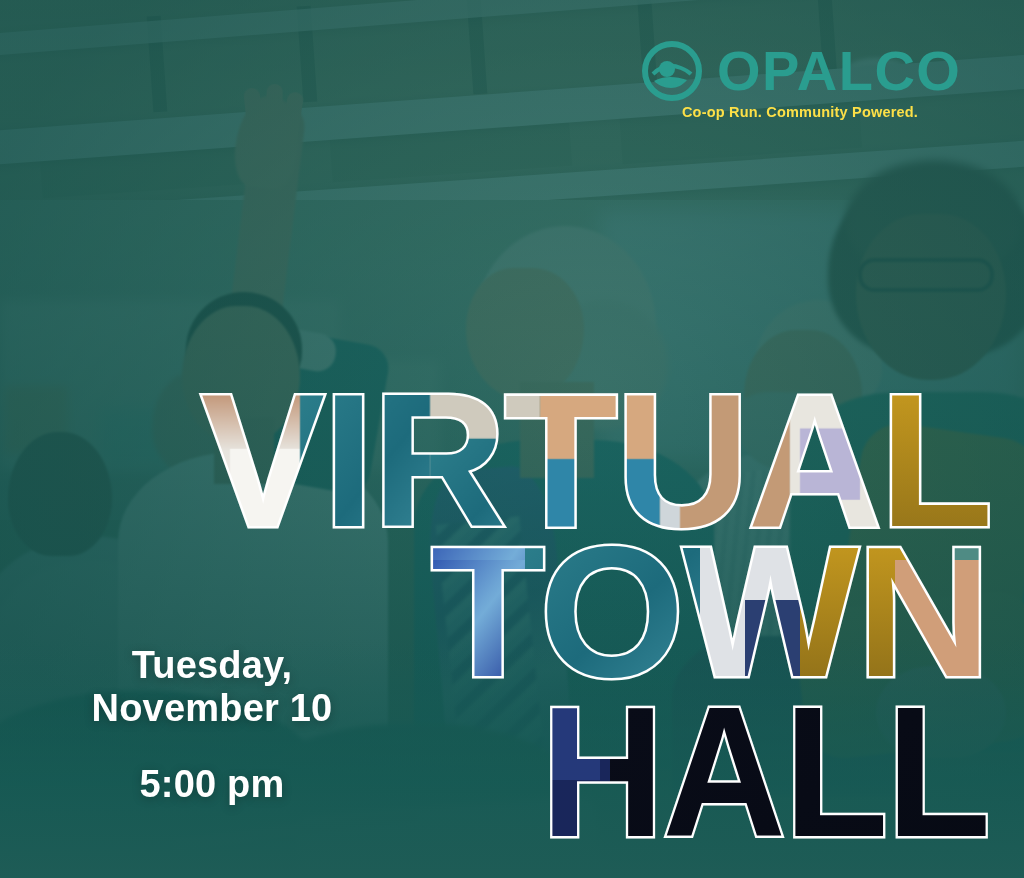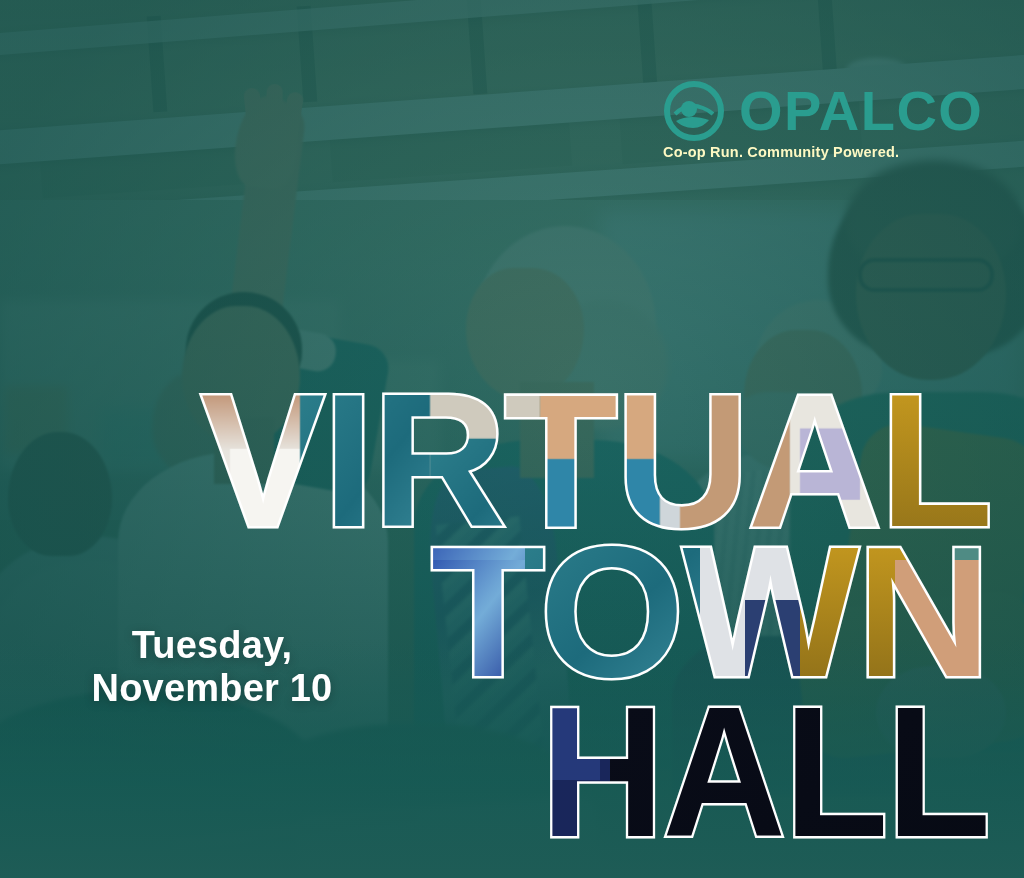--- a/index.html
+++ b/index.html
@@ -164,38 +164,38 @@
   .tint2{
     position:absolute; inset:0;
     background:radial-gradient(ellipse at 58% 44%, rgba(18,80,74,.10) 0%, rgba(16,74,70,.55) 78%);
   }
   .bottomfade{
     position:absolute; left:0; right:0; bottom:0; height:240px;
     background:linear-gradient(180deg, rgba(22,88,82,0) 0%, rgba(24,92,86,.72) 60%, #1e5c56 100%);
   }
 
   
-  .logo{ position:absolute; left:663px; top:40px; width:320px; height:78px;margin-top:40px; }
+  .logo{ position:absolute; left:641px; top:40px; width:320px; height:78px; }
   .logo-row{ display:flex; align-items:center; gap:14px; }
   .logo-mark{ width:62px; height:62px; position:relative; flex:none; }
   .logo-word{
     font-weight:700; font-size:56px; letter-spacing:1.5px;
     color:#2a9d8f; line-height:1; font-family:"Liberation Sans", sans-serif;
   }
   .logo-tag{
-    margin-top:2px; text-align:left; padding-right:2px;
-    font-size:14.5px; font-weight:700; letter-spacing:.2px; color:#fef9c3;
+    margin-top:2px; text-align:center; padding-right:2px;
+    font-size:14.5px; font-weight:700; letter-spacing:.2px; color:#fde047;
   }
 
   
   .headline{ position:absolute; left:0; top:0; width:1024px; height:878px; pointer-events:none; }
 
   
   .dateblock{
-    position:absolute; left:76px; top:624px; width:272px;
+    position:absolute; left:76px; top:644px; width:272px;
     text-align:center; color:#ffffff;
     font-weight:700; line-height:1.12; letter-spacing:.2px;
     text-shadow:0 2px 10px rgba(0,0,0,.25);
   }
   .dateblock .l1{ font-size:38px; }
   .dateblock .l2{ font-size:38px; }
   .dateblock .gap{ height:34px; }
   .dateblock .l3{ font-size:38px; }
   .dateblock .l4{ font-size:38px; }
 </style>
@@ -366,15 +366,16 @@
       </div>
       <div class="logo-word">OPALCO</div>
     </div>
     <div class="logo-tag">Co-op Run. Community Powered.</div>
   </div>
 
   <div class="dateblock">
     <div class="l1">Tuesday,</div>
     <div class="l2">November 10</div>
     <div class="gap"></div>
+    <div class="l3">5:00 pm</div>
   </div>
 
 </div>
 
 </body></html>

